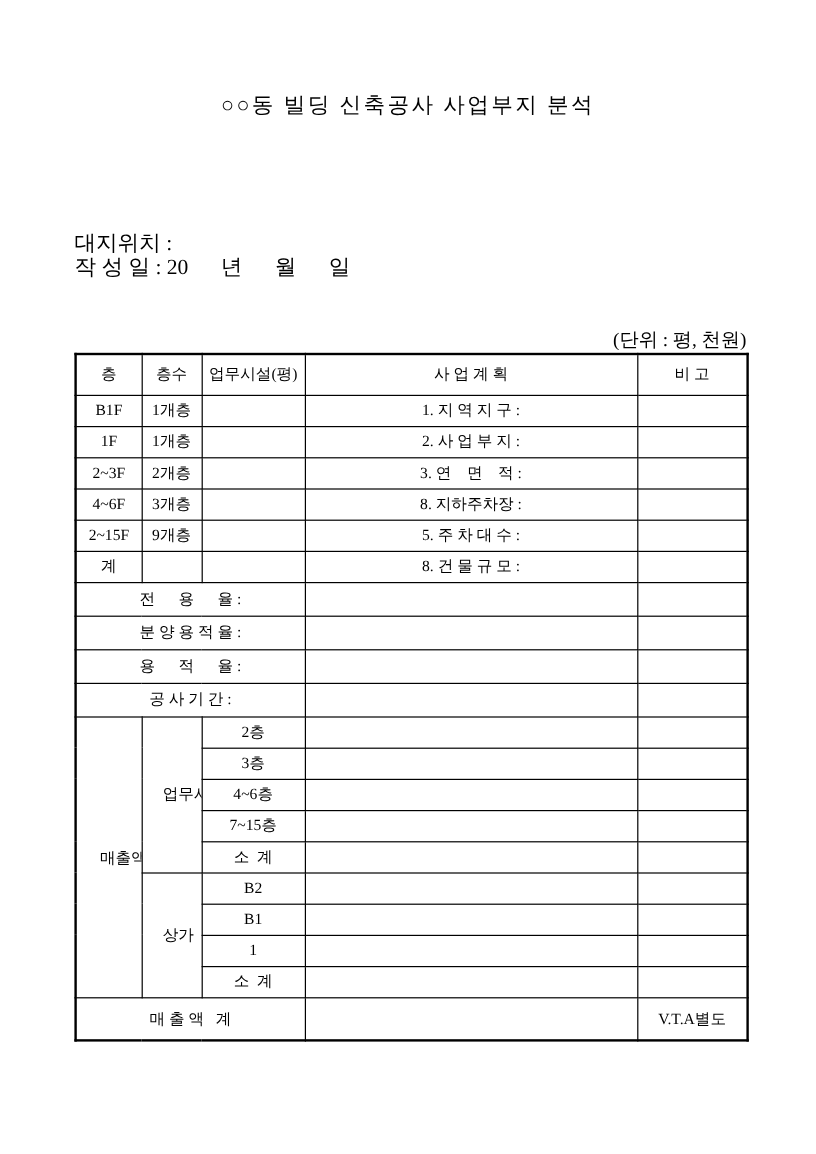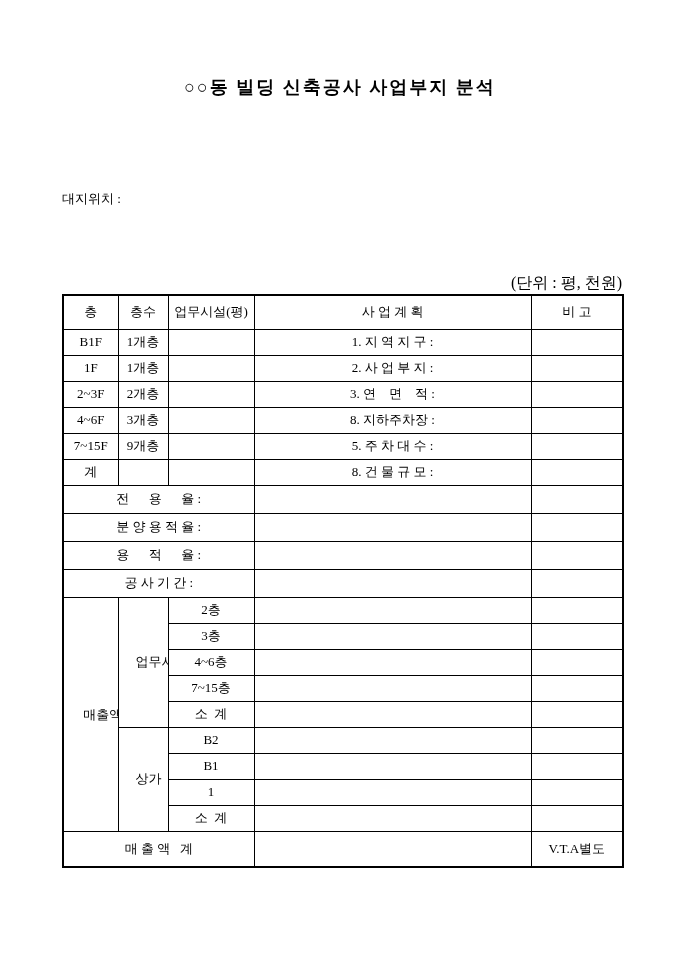--- a/index.html
+++ b/index.html
@@ -5,24 +5,24 @@
   * { box-sizing: border-box; }
   html, body { margin:0; padding:0; }
   body {
     width:680px; height:962px;
     background:#ffffff; color:#000000;
     font-family:"Liberation Serif","DejaVu Serif",serif;
     position:relative; overflow:hidden;
   }
   .title {
     position:absolute; top:75px; left:0; width:100%;
-    text-align:center; font-size:18px; font-weight:bold;
+    text-align:center; font-size:18px; font-weight:normal;
     letter-spacing:2px; white-space:pre;
   }
-  .meta { position:absolute; left:62px; top:190px; font-size:13px; }
+  .meta { position:absolute; left:62px; top:190px; font-size:18px; }
   .meta > div { height:20px; white-space:pre; }
   .unit-note { position:absolute; top:273px; right:58px; font-size:16px; white-space:pre; }
   table.analysis {
     position:absolute; left:62px; top:294px; width:560px;
     border-collapse:collapse; table-layout:fixed;
     font-size:13px; border:2px solid #000;
   }
   .analysis td, .analysis th {
     border:1px solid #000; padding:0 4px;
     text-align:center; vertical-align:middle;
@@ -41,20 +41,21 @@
   .vs-wide { line-height:37px;font-family:Liberation Serif, serif; }
   .vs-mid  { line-height:38px;text-align:right; }
 </style>
 </head>
 <body>
 
 <div class="title">○○동 빌딩 신축공사 사업부지 분석</div>
 
 <div class="meta">
   <div>대지위치 :</div>
+  <div>작 성 일 : 20      년      월      일</div>
 </div>
 
 <div class="unit-note">(단위 : 평, 천원)</div>
 
 <table class="analysis">
   <colgroup>
     <col style="width:55px">
     <col style="width:50px">
     <col style="width:86px">
     <col style="width:277px">
@@ -92,21 +93,21 @@
     <td></td>
   </tr>
   <tr class="r-floor">
     <td>4~6F</td>
     <td>3개층</td>
     <td></td>
     <td class="left">8. 지하주차장 :</td>
     <td></td>
   </tr>
   <tr class="r-floor">
-    <td>7~15F</td>
+    <td>2~15F</td>
     <td>9개층</td>
     <td></td>
     <td class="left">5. 주 차 대 수 :</td>
     <td></td>
   </tr>
   <tr class="r-floor">
     <td>계</td>
     <td></td>
     <td></td>
     <td class="left">8. 건 물 규 모 :</td>

